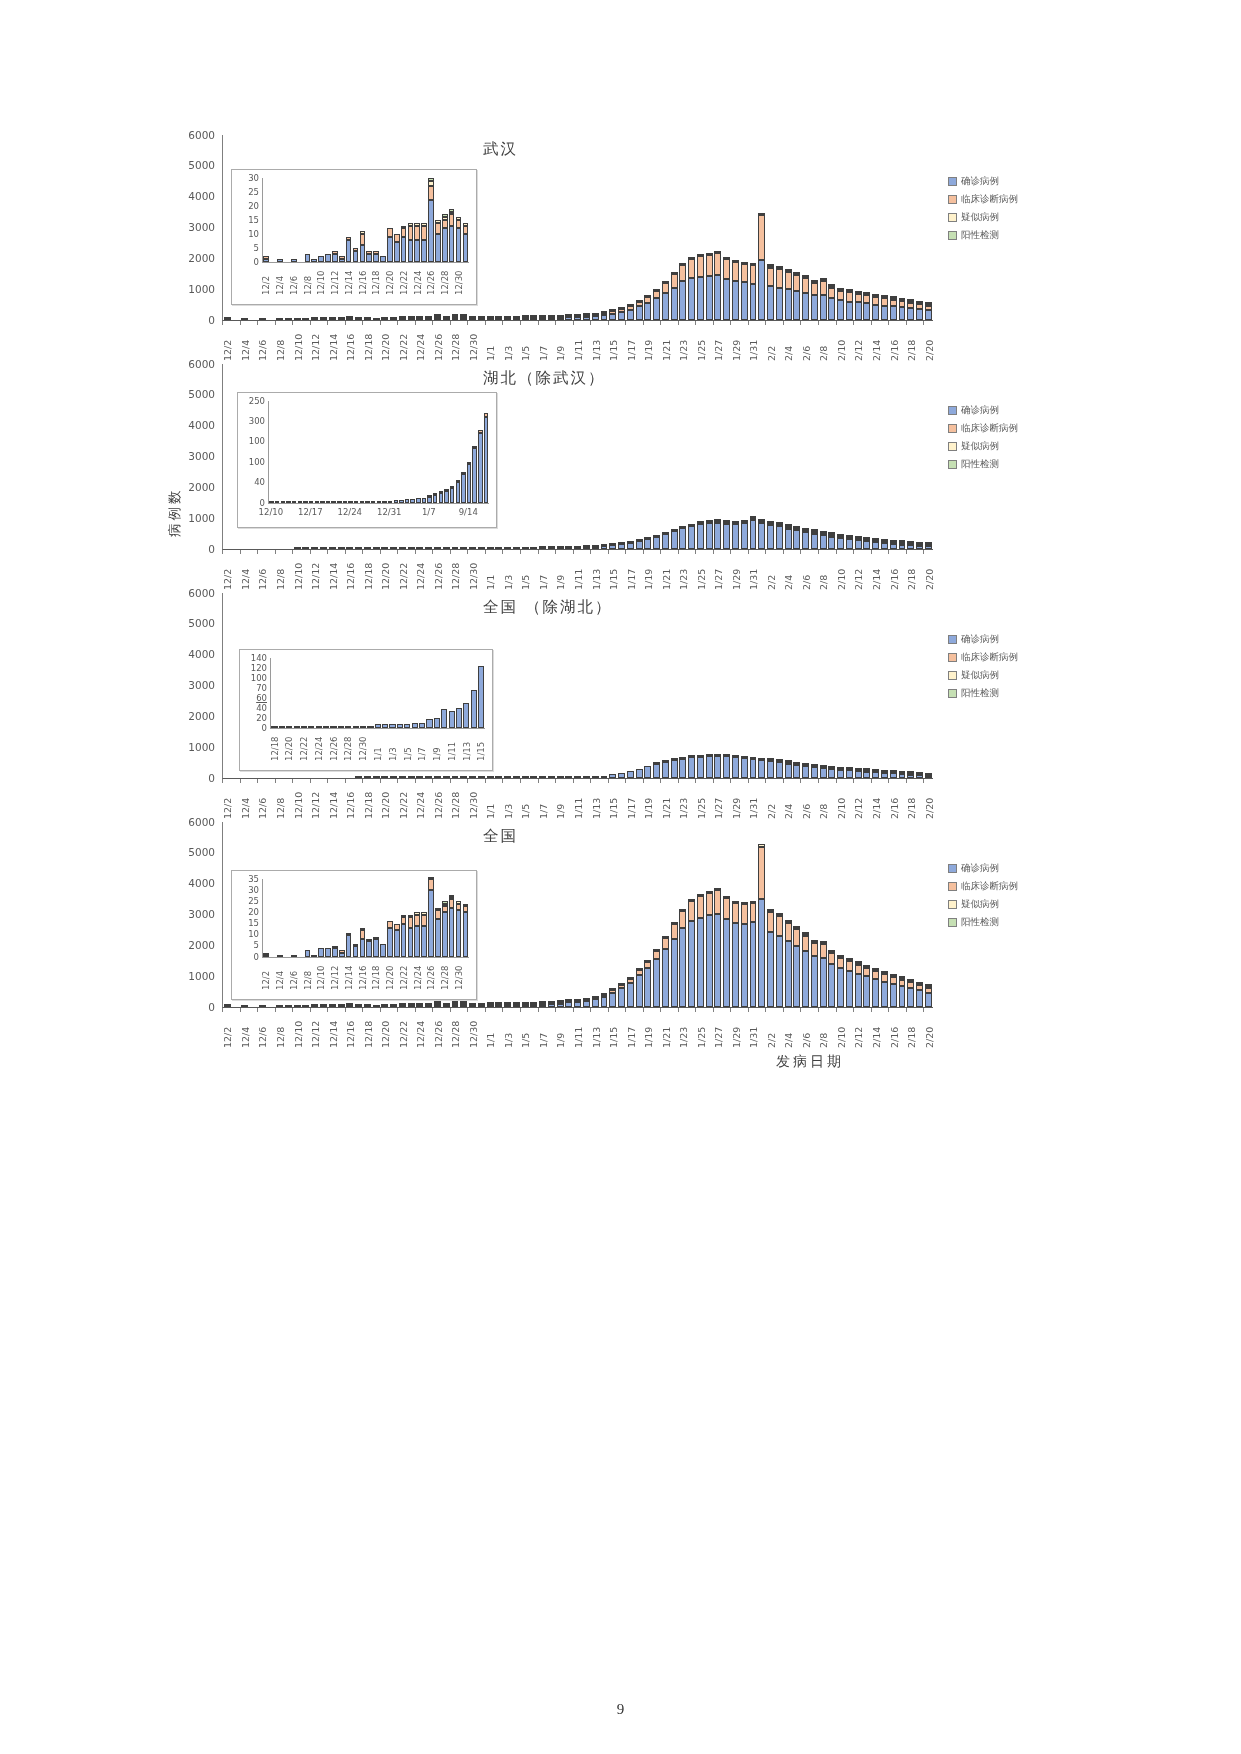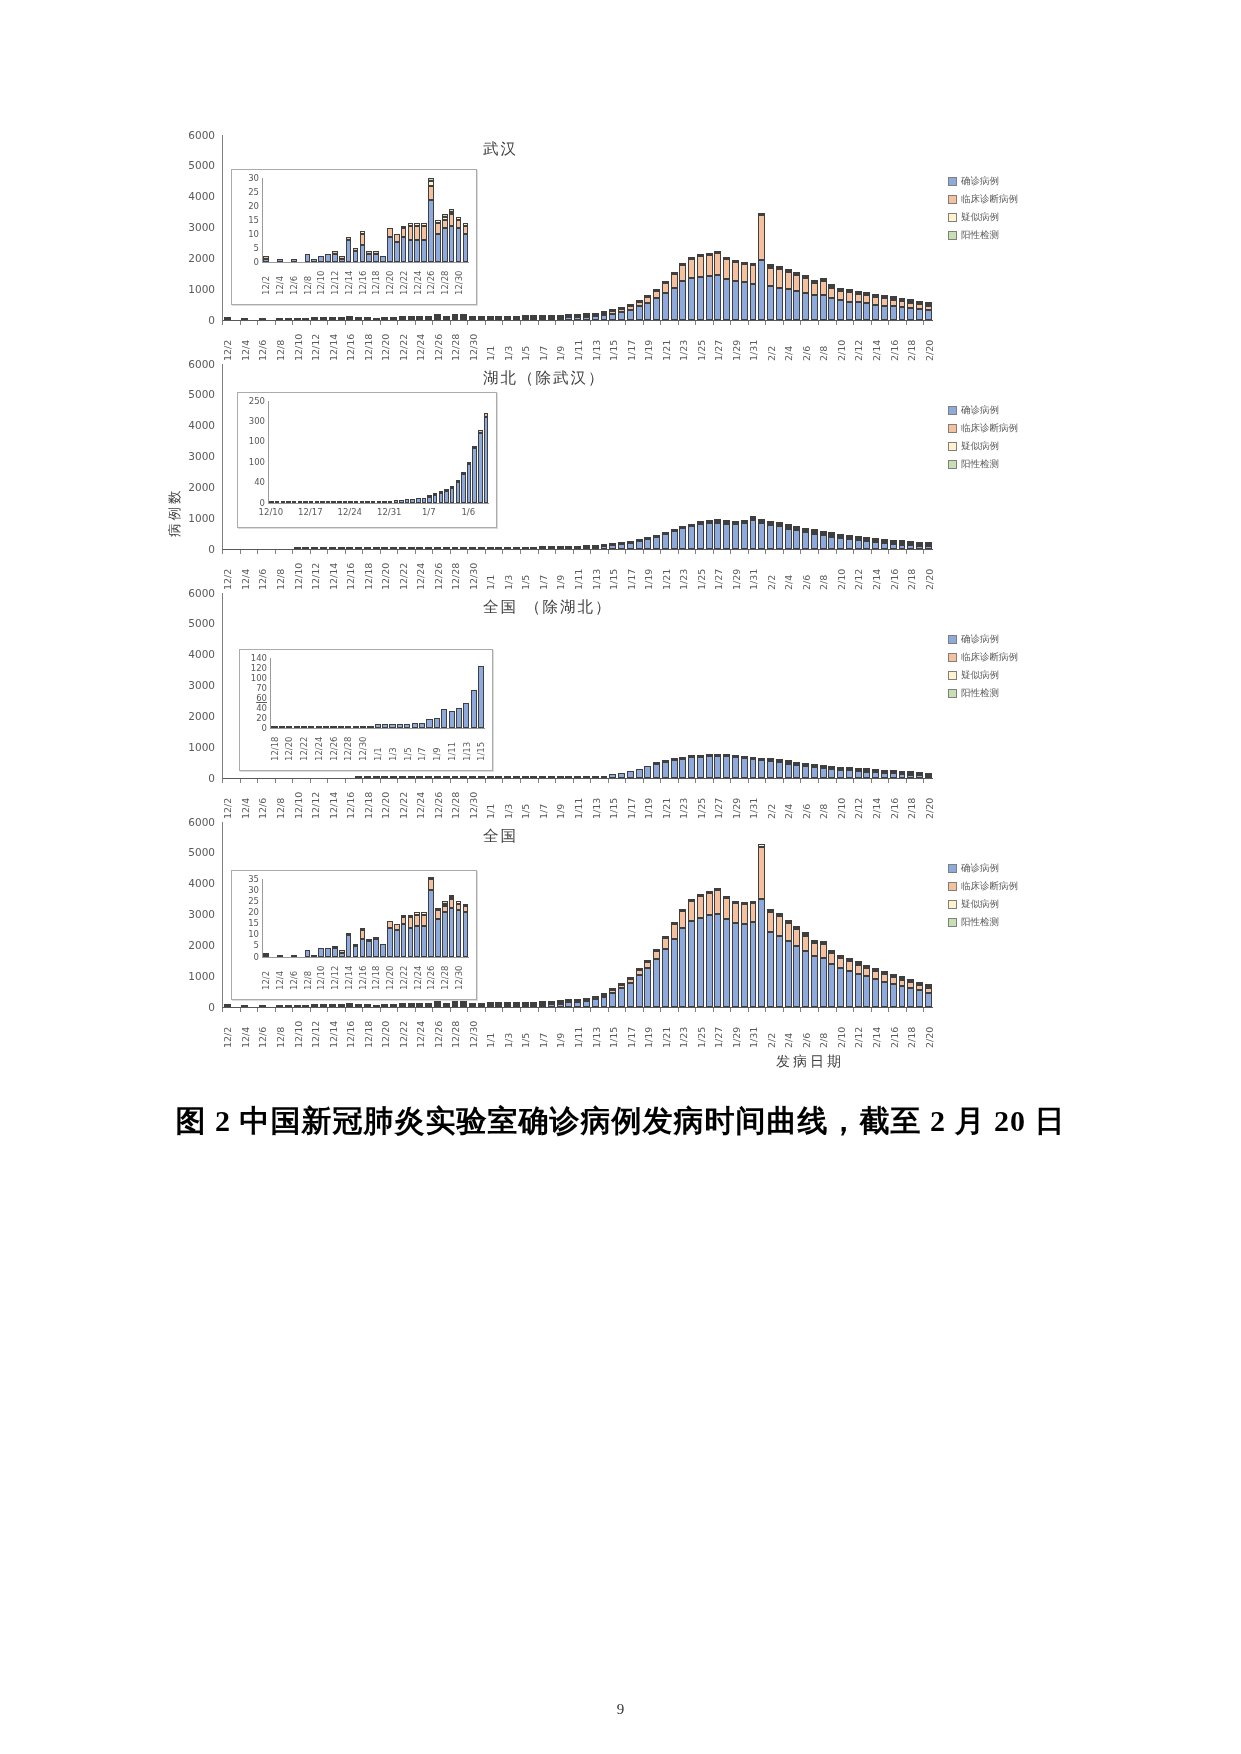--- a/index.html
+++ b/index.html
@@ -679,21 +679,21 @@
                   <div class="seg" style="left: 209.118px; width: 4.44103px; bottom: 70.176px; height: 3.264px; background: rgb(245, 192, 158);"></div>
                   <div class="seg" style="left: 214.759px; width: 4.44103px; bottom: 0px; height: 85.68px; background: rgb(142, 169, 219);"></div>
                   <div class="seg" style="left: 214.759px; width: 4.44103px; bottom: 85.68px; height: 4.08px; background: rgb(245, 192, 158);"></div>
                 </div>
                 <div class="inset-xlabels" style="left: 30px; top: 111px; width: 220px; height: 18px;">
                   <div class="inset-xtick-h" style="left: -15.1795px;">12/10</div>
                   <div class="inset-xtick-h" style="left: 24.3077px;">12/17</div>
                   <div class="inset-xtick-h" style="left: 63.7949px;">12/24</div>
                   <div class="inset-xtick-h" style="left: 103.282px;">12/31</div>
                   <div class="inset-xtick-h" style="left: 142.769px;">1/7</div>
-                  <div class="inset-xtick-h" style="left: 182.256px;">1/6</div>
+                  <div class="inset-xtick-h" style="left: 182.256px;">9/14</div>
                 </div>
               </div>
             </div>
             <div class="tickstrip"></div>
             <div class="xlabels">
               <div class="xtick" style="left: 1.38272px;">12/2</div>
               <div class="xtick" style="left: 18.9136px;">12/4</div>
               <div class="xtick" style="left: 36.4444px;">12/6</div>
               <div class="xtick" style="left: 53.9753px;">12/8</div>
               <div class="xtick" style="left: 71.5062px;">12/10</div>
@@ -1404,18 +1404,17 @@
             <div class="legend-item">
               <div class="swatch" style="background: rgb(198, 224, 180);"></div>
               <div class="legend-label">阳性检测</div>
             </div>
           </div>
         </div>
       </div>
     <div class="global-xlabel">发病日期</div>
   </div>
 
-  <div class="caption">图 2 中国新冠肺炎实验室确诊病例发病时间曲线，截至 2 月 20 日</div>
 
 
   <div class="pagenum">9</div>
 
 </div>
 
 </body></html>

